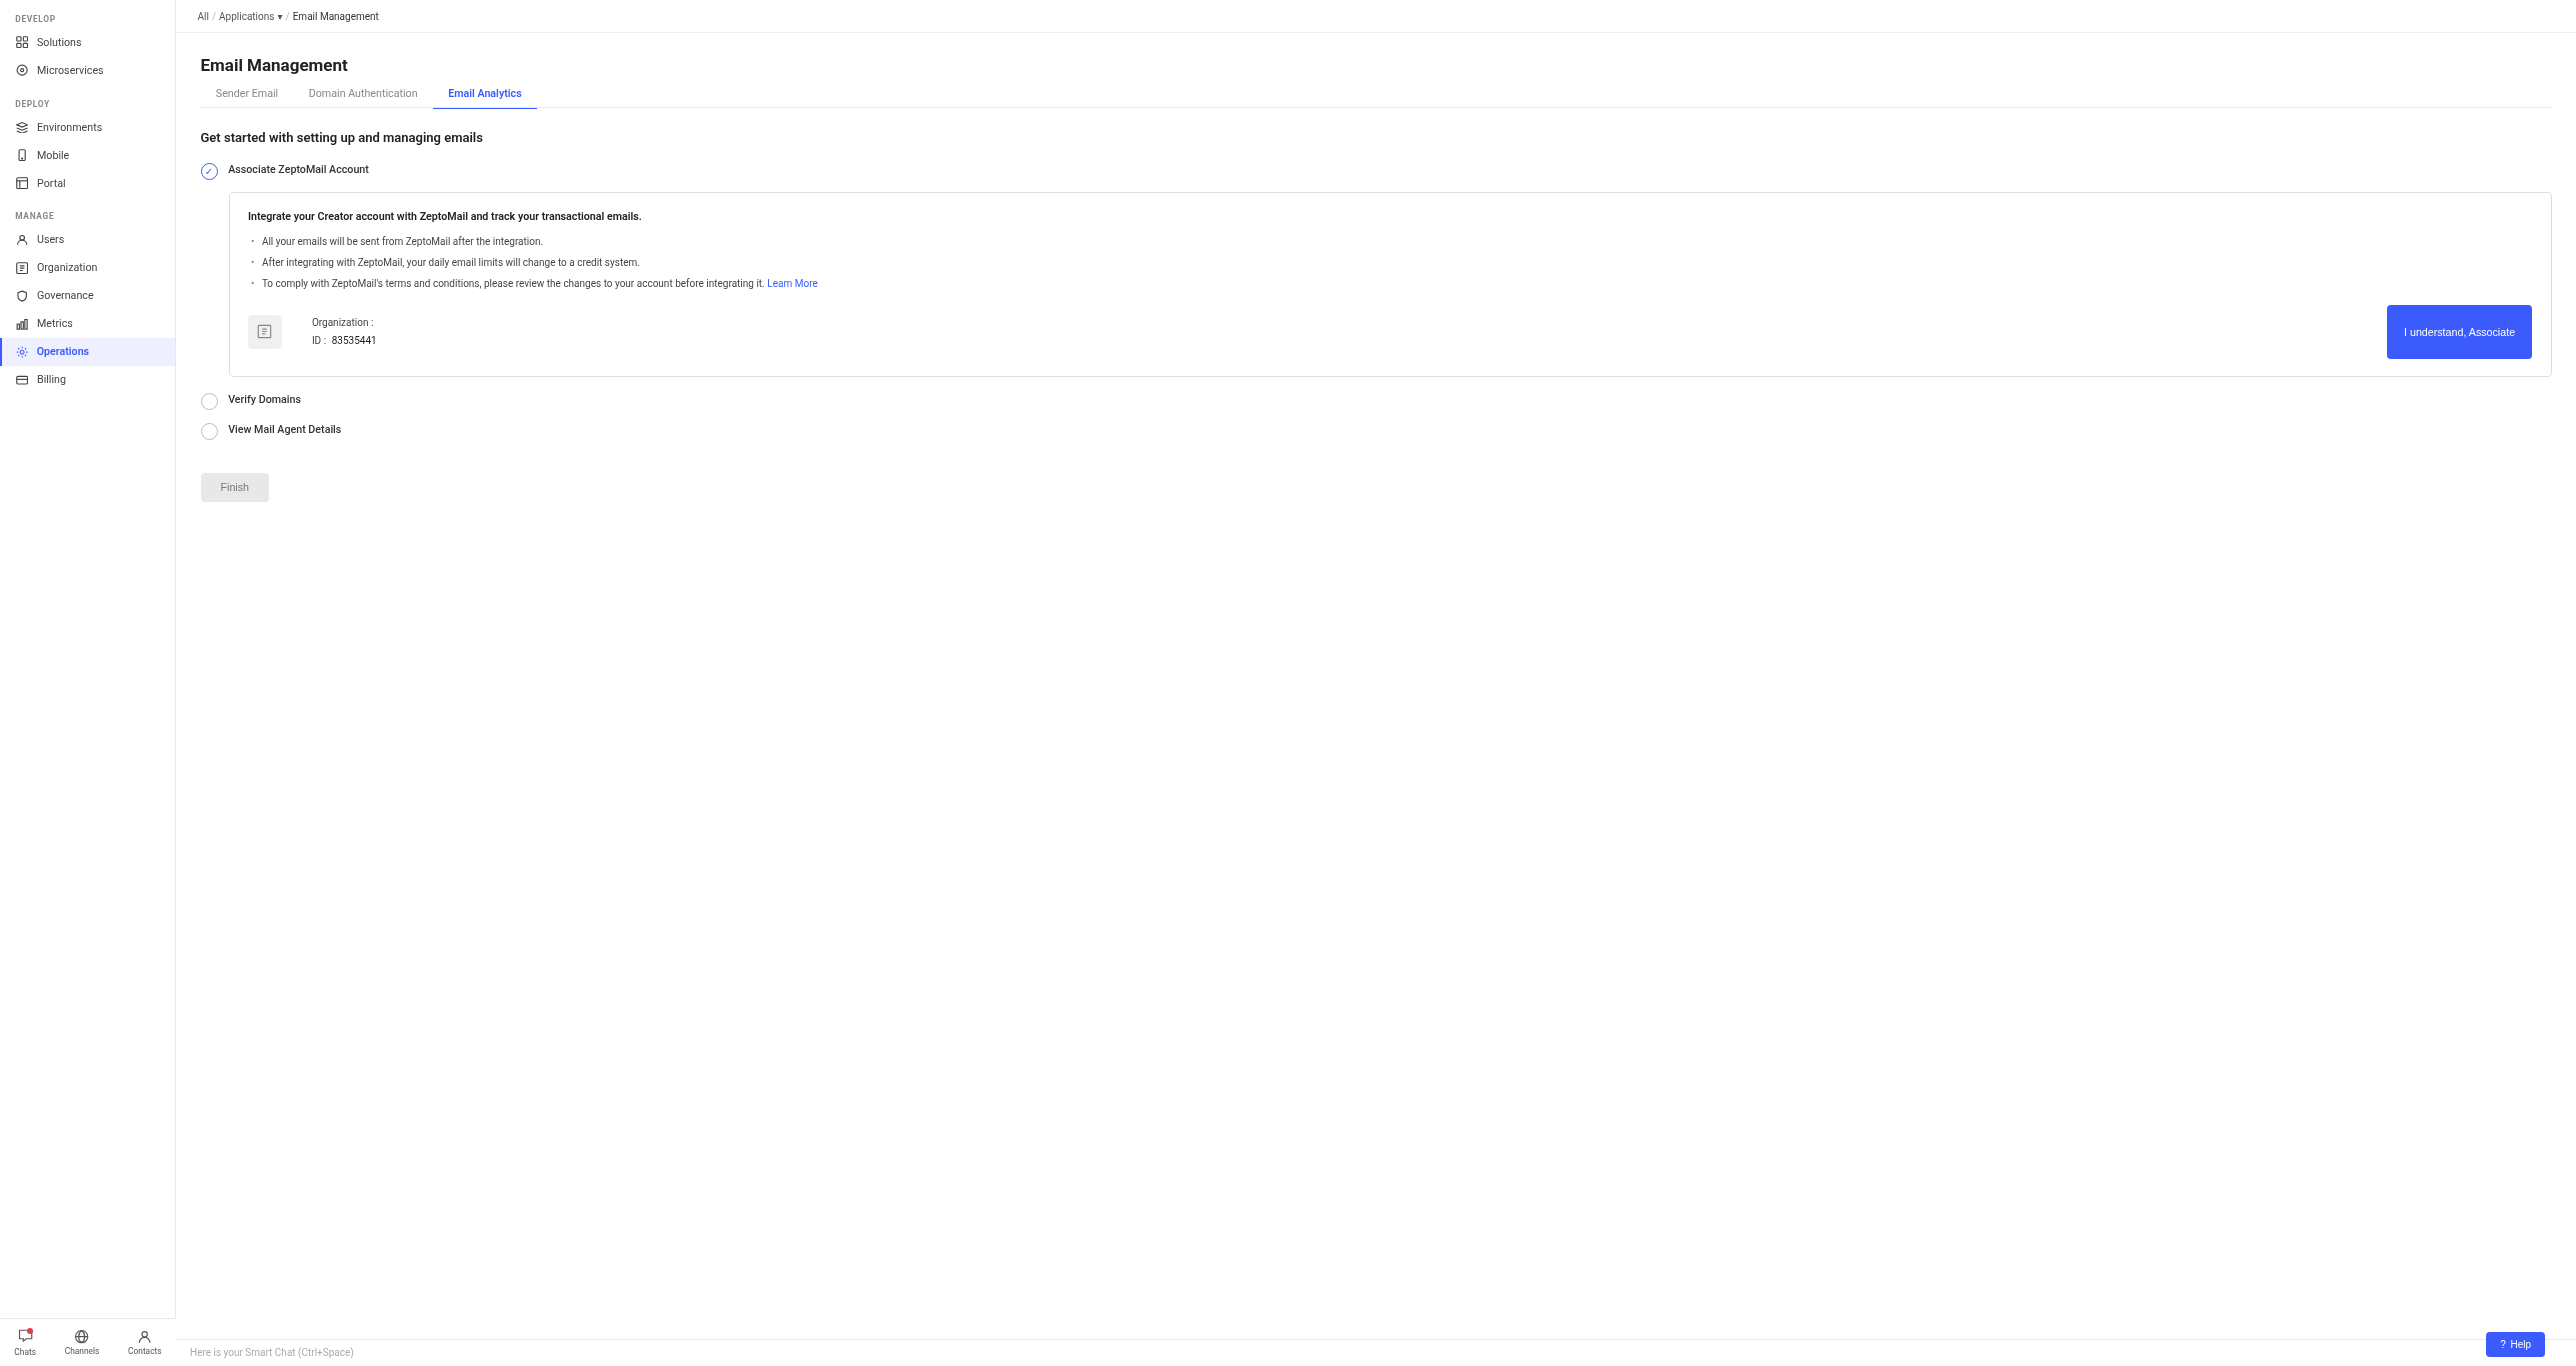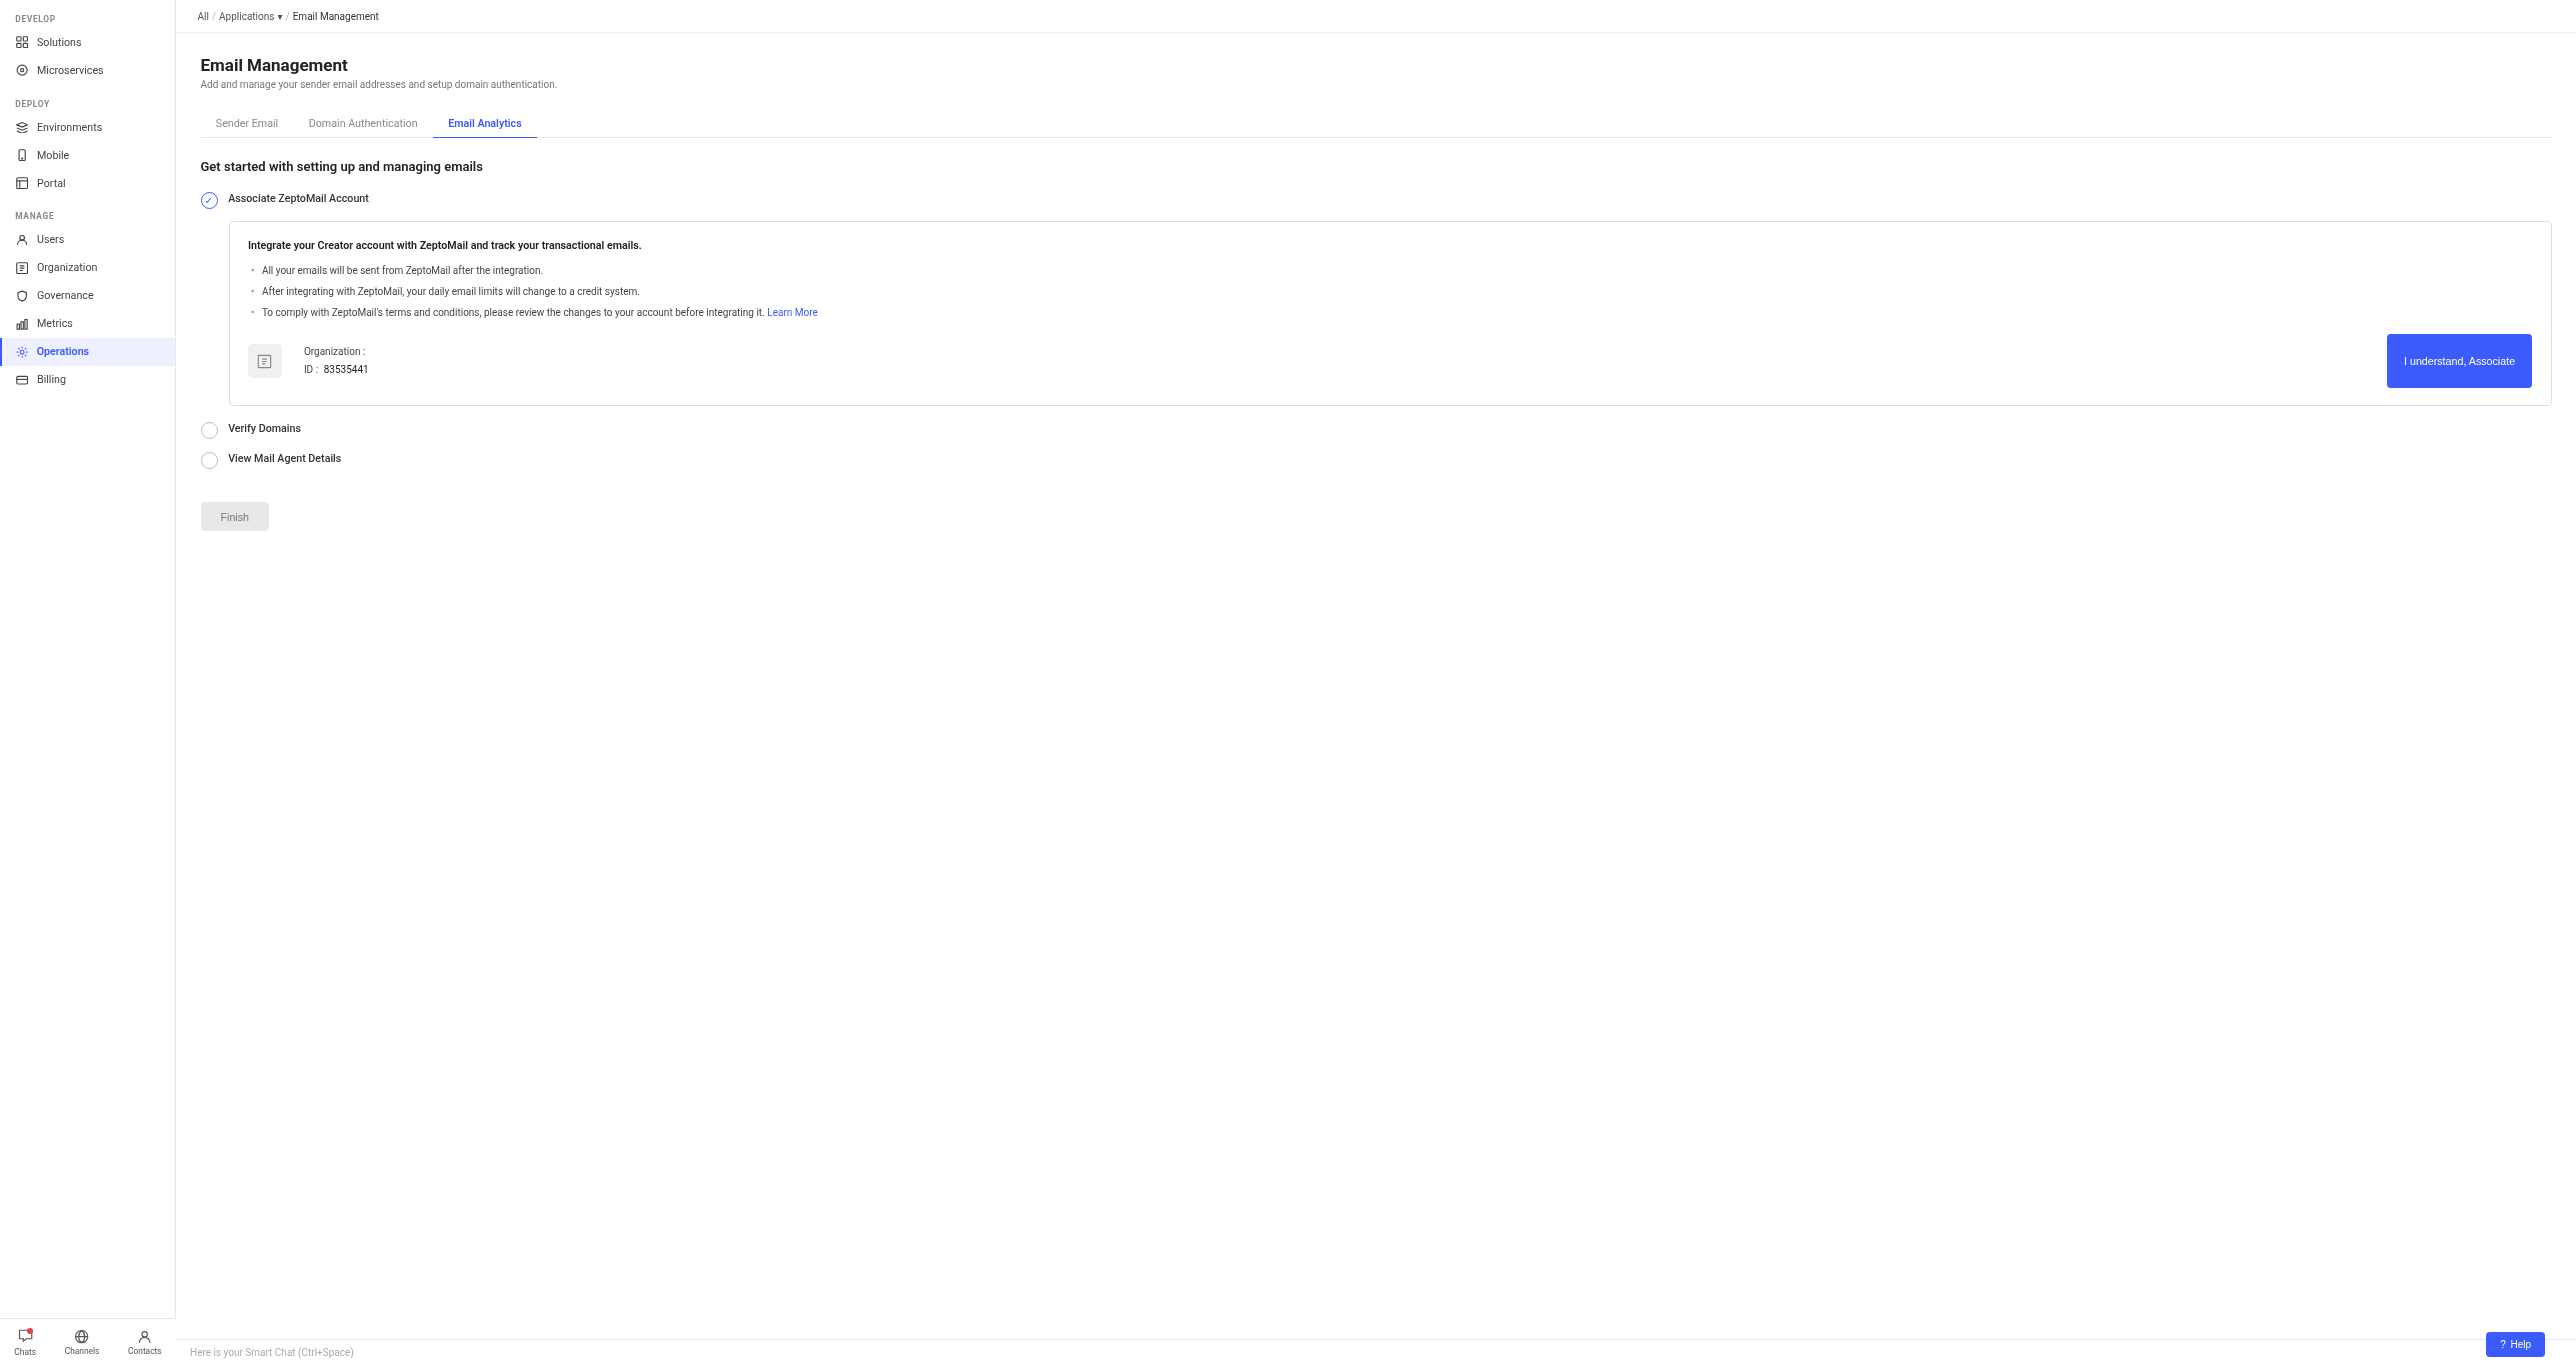--- a/index.html
+++ b/index.html
@@ -243,21 +243,21 @@
     
     .org-row {
       display: flex;
       align-items: center;
       justify-content: space-between;
       margin-top: 7.7px;
     }
     .org-info {
       display: flex;
       align-items: center;
-      gap: 22px;
+      gap: 30px;
     }
     .org-icon {
       width: 34px;
       height: 34px;
       background: #f0f0f0;
       border-radius: 4.6px;
       display: flex;
       align-items: center;
       justify-content: center;
       color: #888;
@@ -484,21 +484,20 @@
     <span class="breadcrumb-link">
       <span>Applications</span>
       <span>▾</span>
     </span>
     <span class="breadcrumb-sep">/</span>
     <span class="breadcrumb-current">Email Management</span>
   </div>
 
   <div class="page-content">
     <h1 class="page-title">Email Management</h1>
-    <p class="page-subtitle">Add and manage your sender email addresses and setup domain authentication.</p>
 
     
     <div class="tabs">
       <div class="tab">
         <span>Sender Email</span>
       </div>
       <div class="tab">
         <span>Domain Authentication</span>
       </div>
       <div class="tab active">

